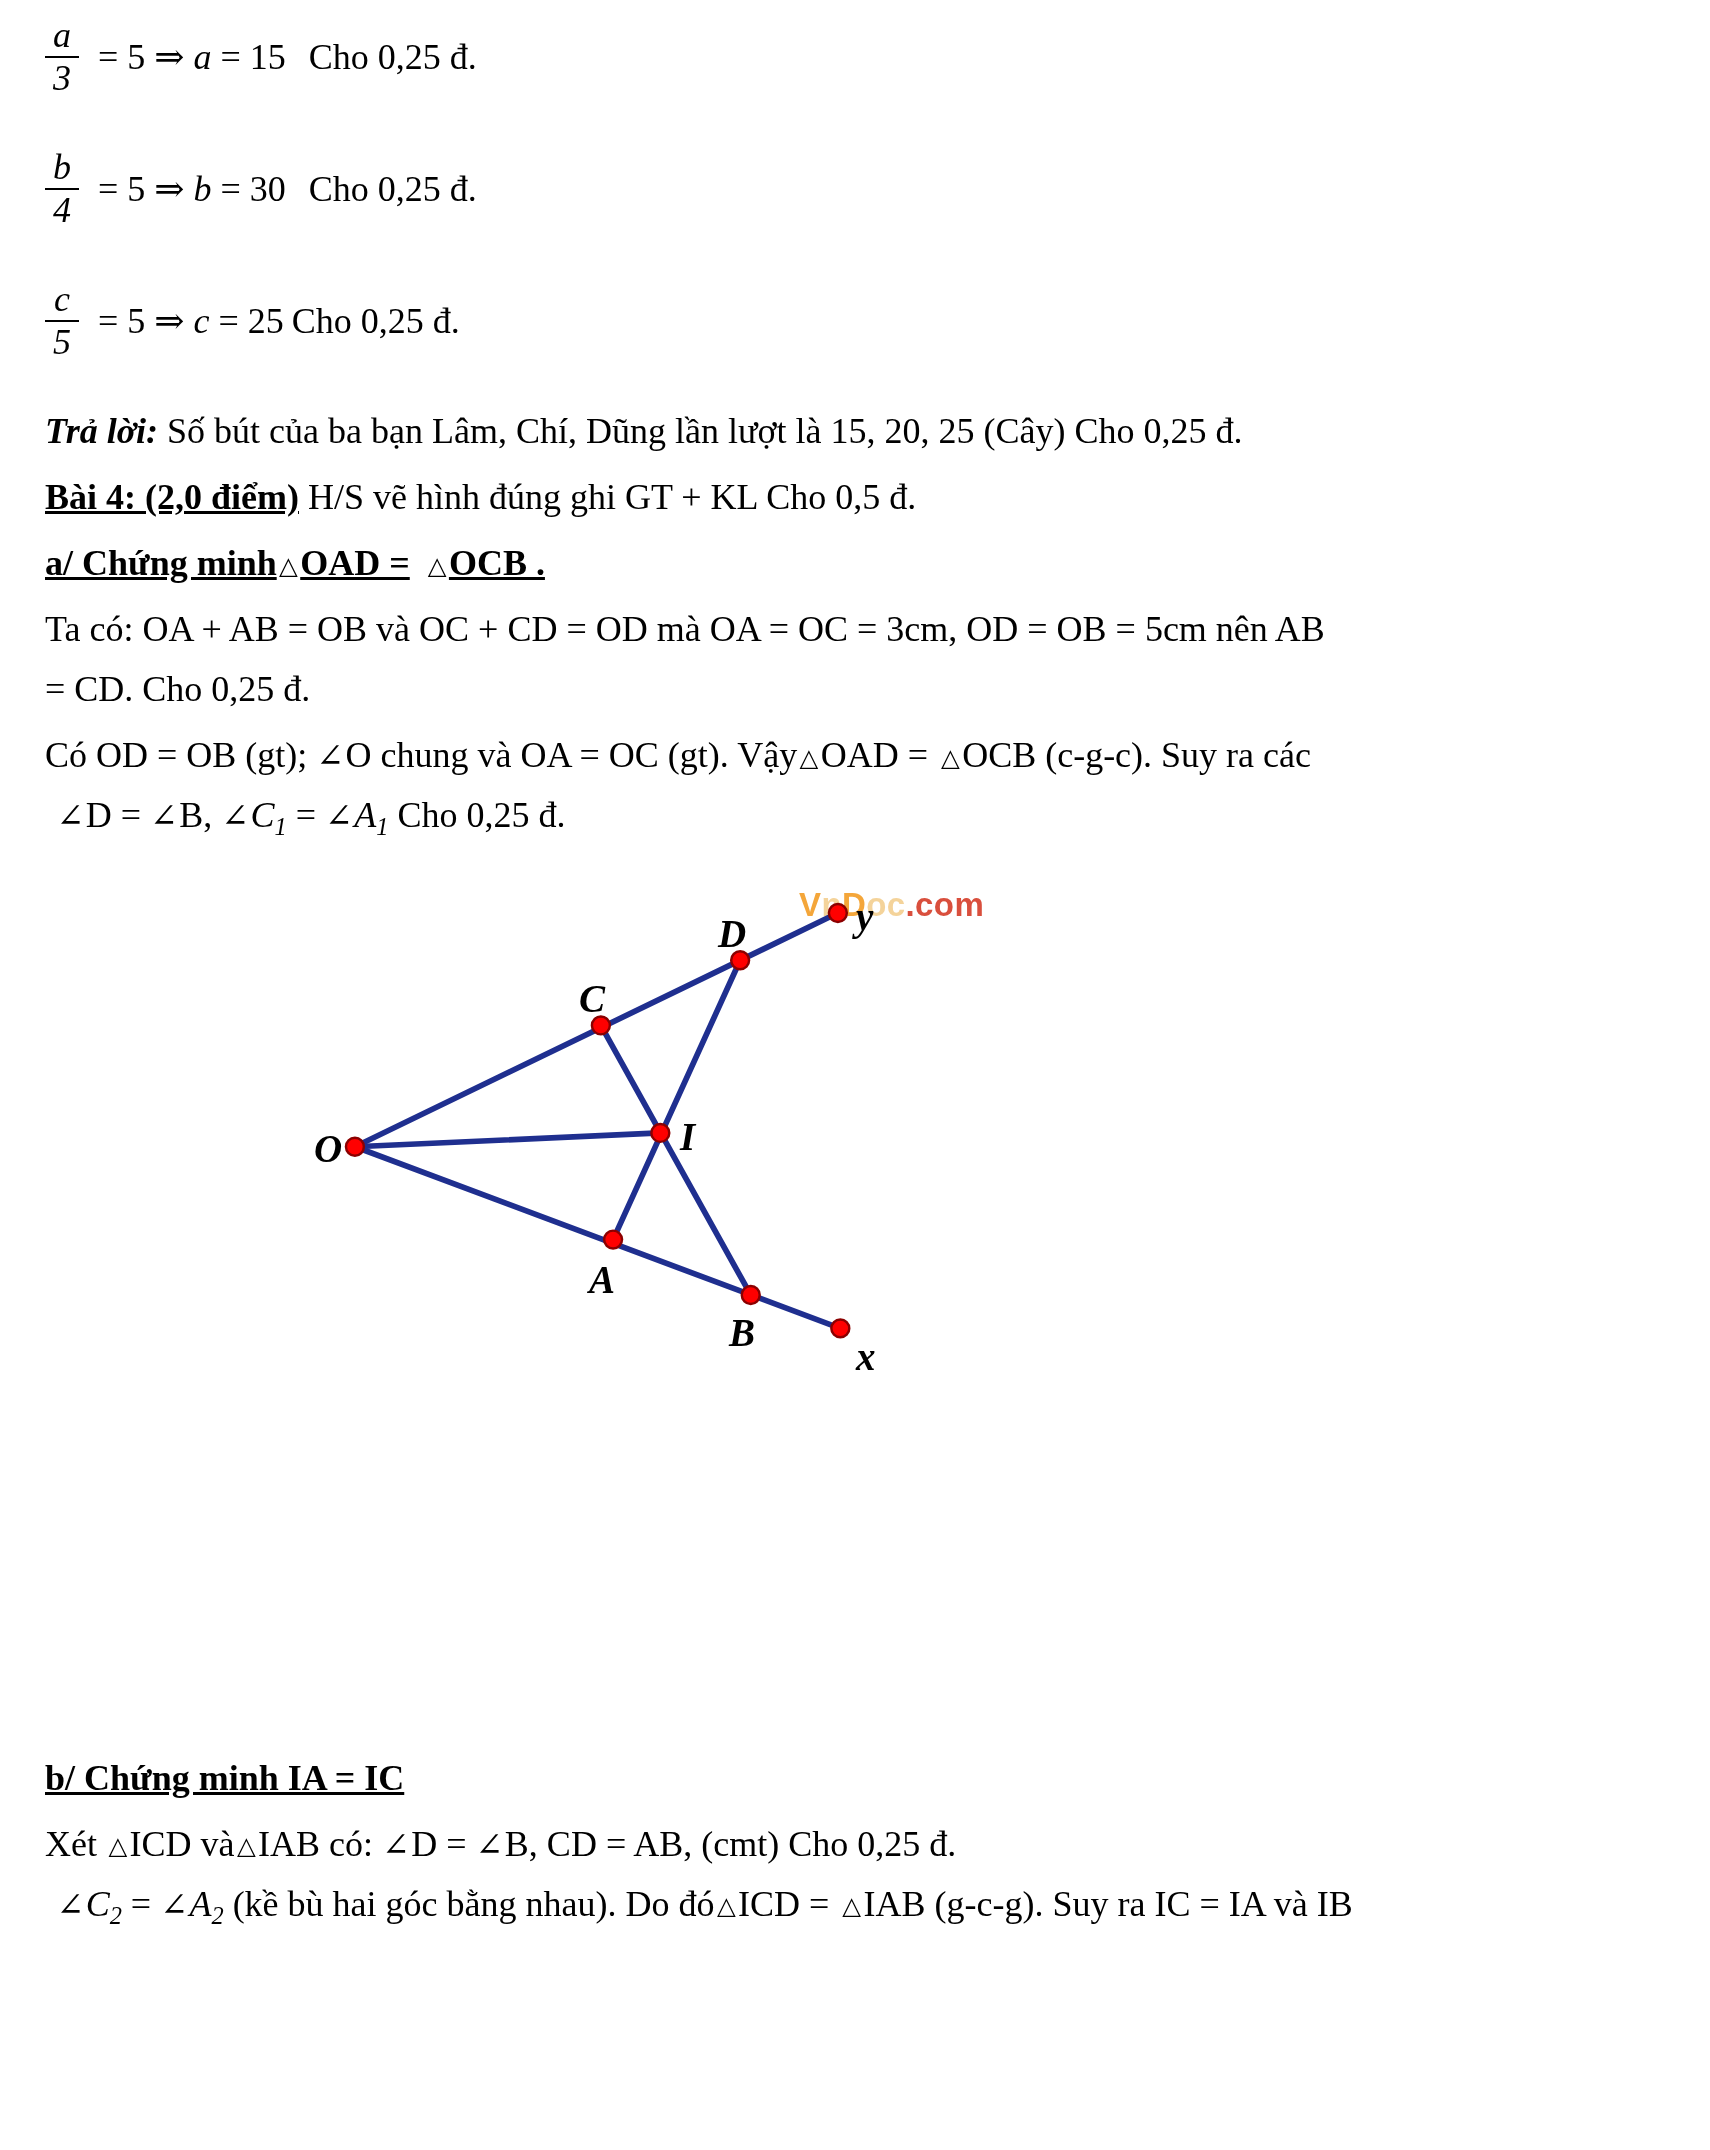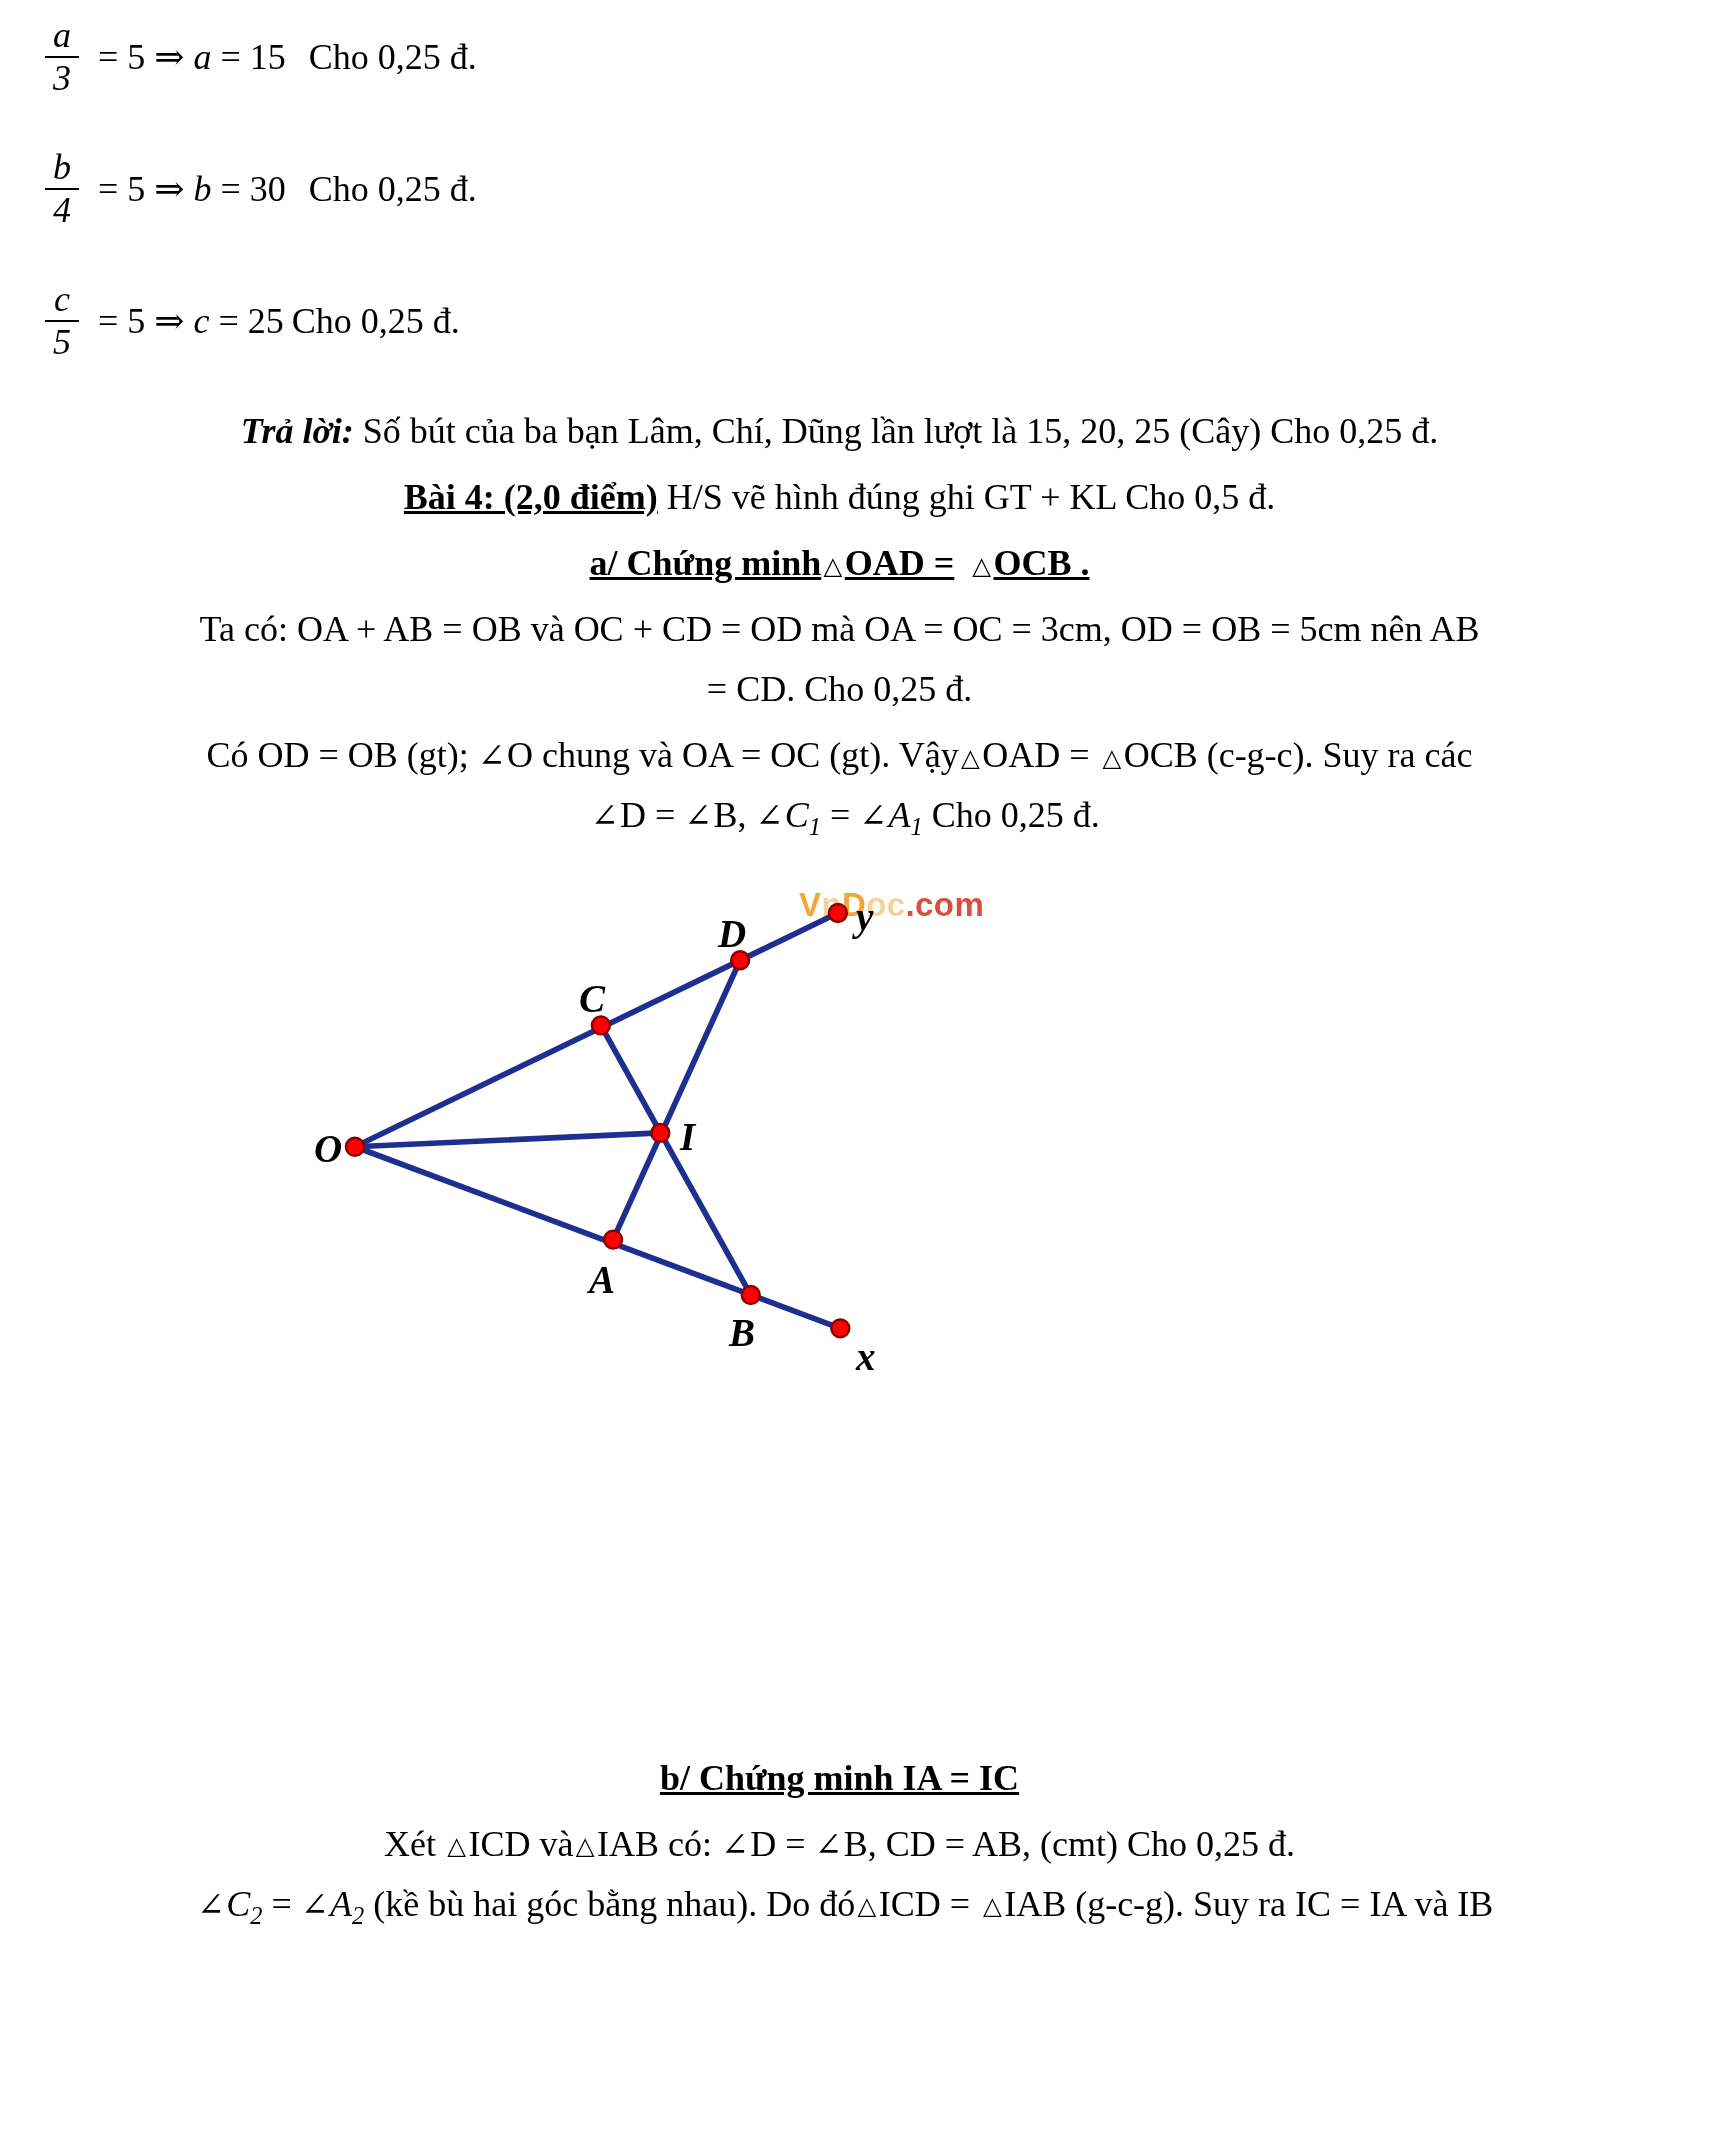--- a/index.html
+++ b/index.html
@@ -62,21 +62,20 @@
     font-size: 36px;
     margin-left: 23px;
     white-space: pre;
   }
 
   
   p.txt {
     font-size: 36px;
     line-height: 1.52;
     margin: 0 0 11.4px 0;
-    text-align: center;
   }
   p.txt.tight { margin-bottom: 4.9px; }
   .bi { font-weight: bold; font-style: italic; }
   .b { font-weight: bold; }
   .bu { font-weight: bold; text-decoration: underline; }
   .tri {
     font-size: 24.4px;
     vertical-align: 1.6px;
     padding: 0 2.4px;
   }

